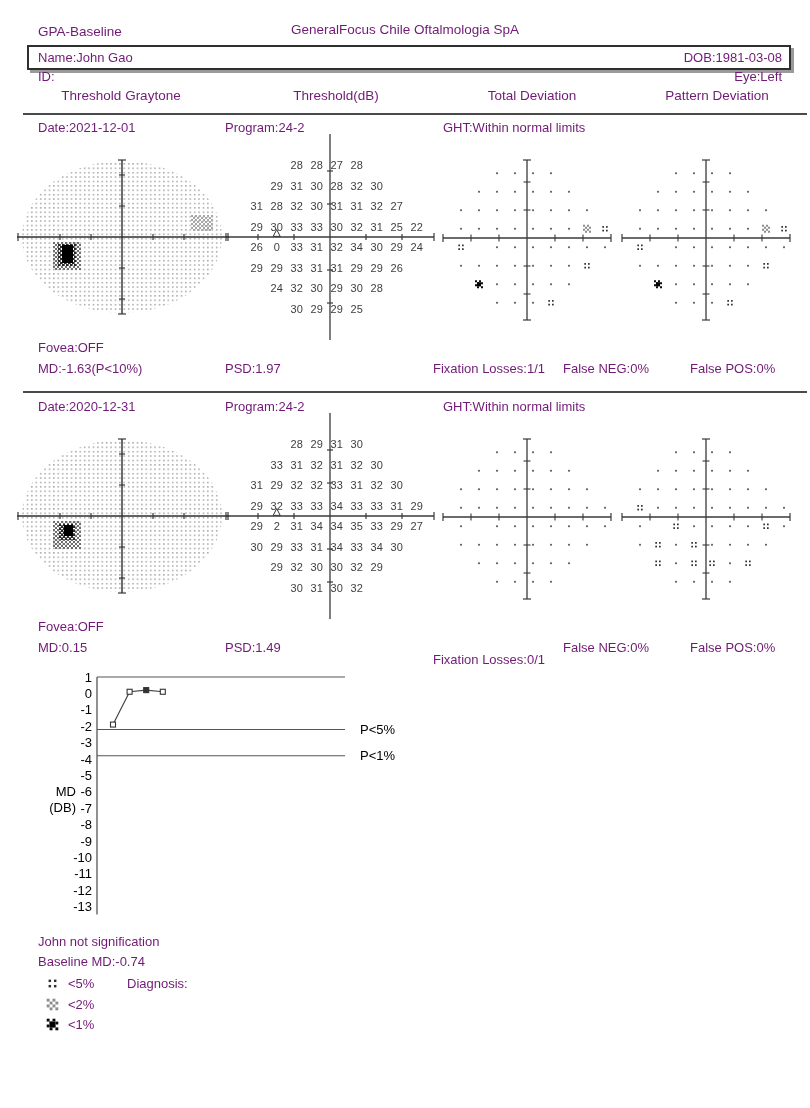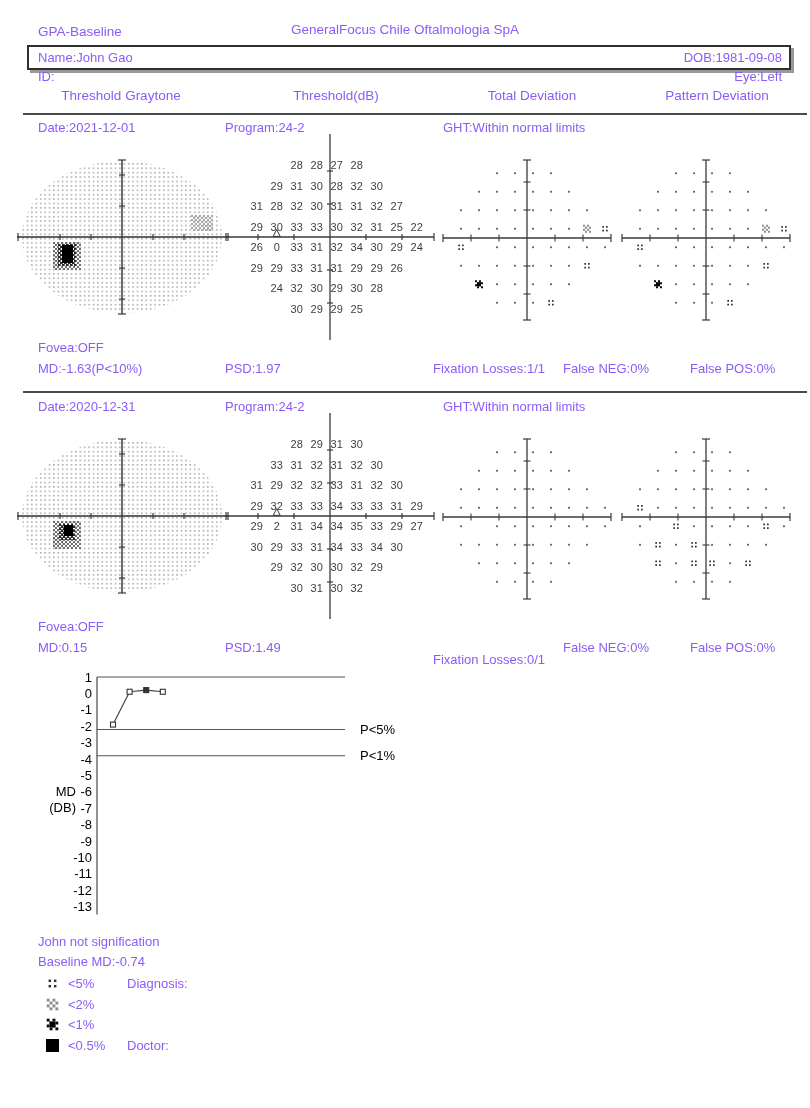--- a/index.html
+++ b/index.html
@@ -2,21 +2,21 @@
 <html><head>
 <meta charset="utf-8">
 <style>
   * { box-sizing: border-box; margin: 0; padding: 0; }
   html,body { background:#e8e8e8; }
   .page {
     position: relative;
     width: 810px; height: 1108px;
     background: #ffffff;
     font-family: "Liberation Sans", sans-serif;
-    color: #8b5cf6;
+    color: #701a75;
     overflow: hidden;
     margin: 0 auto;
   }
   .t { position: absolute; font-size: 13px; white-space: nowrap; }
   .hr { position: absolute; left: 23px; width: 784px; height: 2px; background: #4a4a4a; }
   .title-left { left: 38px; top: 24px; font-size: 13.5px; }
   .clinic { left: 0; top: 22px; width: 810px; text-align: center; font-size: 13.5px; }
   .patient-box {
     position: absolute; left: 27px; top: 45px; width: 764px; height: 25px;
     border: 2px solid #2f2f2f;
@@ -42,21 +42,21 @@
 <body>
 
 <div class="page">
 
   <span class="t title-left">GPA-Baseline</span>
   <span class="t clinic">GeneralFocus Chile Oftalmologia SpA</span>
 
   <div class="patient-box">
     <div class="pb-row">
       <span class="l">Name:John Gao</span>
-      <span class="r">DOB:1981-09-08</span>
+      <span class="r">DOB:1981-03-08</span>
     </div>
     <div class="pb-row">
       <span class="l">ID:</span>
       <span class="r">Eye:Left</span>
     </div>
   </div>
 
   <span class="t colhead" style="left:121px">Threshold Graytone</span>
   <span class="t colhead" style="left:336px">Threshold(dB)</span>
   <span class="t colhead" style="left:532px">Total Deviation</span>
@@ -1017,22 +1017,15 @@
             <rect x="3.6" y="3.6" width="2.9" height="2.9" fill="#0a0a0a"></rect>
             <rect x="3.6" y="9.399999999999999" width="2.9" height="2.9" fill="#0a0a0a"></rect>
             <rect x="6.5" y="0.7000000000000002" width="2.9" height="2.9" fill="#0a0a0a"></rect>
             <rect x="6.5" y="6.5" width="2.9" height="2.9" fill="#0a0a0a"></rect>
             <rect x="9.399999999999999" y="3.6" width="2.9" height="2.9" fill="#0a0a0a"></rect>
             <rect x="9.399999999999999" y="9.399999999999999" width="2.9" height="2.9" fill="#0a0a0a"></rect>
             <rect x="3.6" y="3.6" width="5.8" height="5.8" fill="#000"></rect>
           </svg></span>
       <span class="llab">&lt;1%</span>
     </div>
-    <div class="legend-row">
-      <span class="lsym"><svg width="13" height="13" viewBox="0 0 13 13">
-            <rect x="-1.4749999999999996" y="-1.4749999999999996" width="15.95" height="15.95" fill="#000"></rect>
-          </svg></span>
-      <span class="llab">&lt;0.5%</span>
-      <span class="lextra">Doctor:</span>
-    </div>
   </div>
 
 </div>
 
 </body></html>

